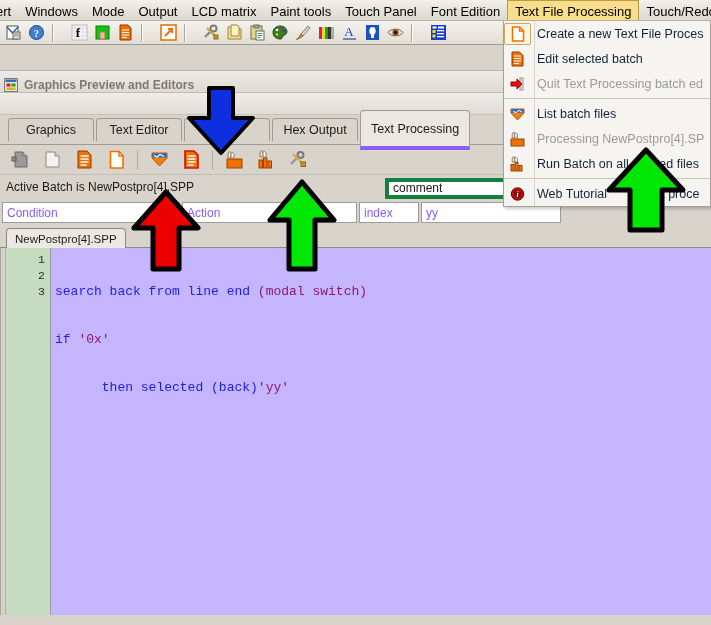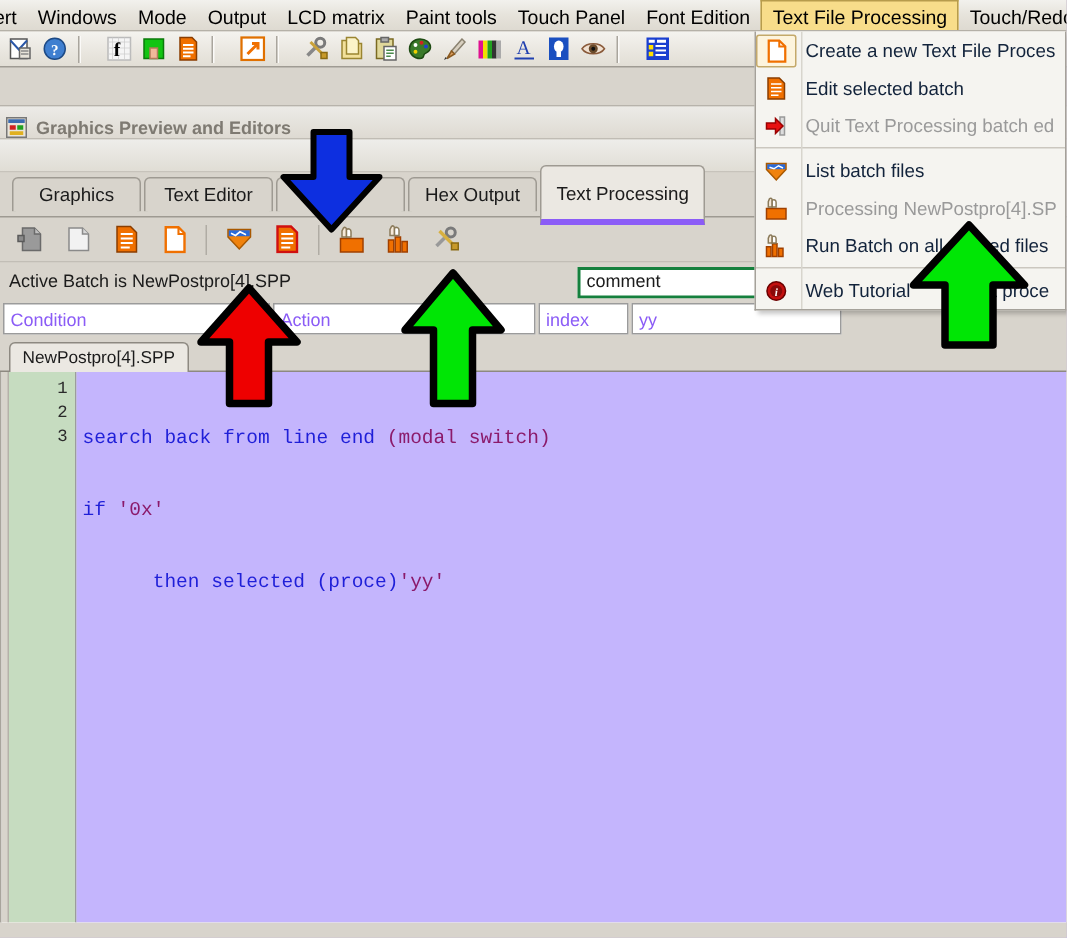--- a/index.html
+++ b/index.html
@@ -116,22 +116,22 @@
     font-size: 12px; color: #8b5cf6; display: flex; align-items: center;
     padding: 0 4px; margin-right: 2px; overflow: hidden; white-space: nowrap;
   }
   .f-cond  { width: 178px; }
   .f-act   { width: 175px; }
   .f-index { width: 60px; }
   .f-yy    { width: 140px; }
   .comment-field {
     position: absolute; left: 385px; top: 3px;
     width: 129px; height: 21px;
-    background:#fff; border:2px solid #15803d;
-    font-size:12px; color:#1b1b1b; display:flex; align-items:flex-start;
+    background:#fff; border:4px solid #15803d;
+    font-size:12px; color:#1b1b1b; display:flex; align-items:flex-end;
     padding: 0 4px; overflow:hidden; white-space:nowrap;
   }
 
   
   .filetabstrip {
     height: 22px; background: #d8d4cc; display: flex; align-items: flex-end;
     padding-left: 6px; border-bottom: 1px solid #8d8981;
   }
   .filetab {
     height: 20px; display: flex; align-items: center; padding: 0 8px;
@@ -507,21 +507,21 @@
     <div class="editor">
       <div class="edge-gutter"></div>
       <div class="gutter">
         <div>1</div>
         <div>2</div>
         <div>3</div>
       </div>
       <div class="code">
         <div><span class="kw">search back from line end </span><span class="str">(modal switch)</span></div>
         <div><span class="kw">if </span><span class="str">'0x'</span></div>
-        <div><span class="kw">      then selected </span><span class="kw">(proce)</span><span class="str">'yy'</span></div>
+        <div><span class="kw">      then selected </span><span class="kw">(back)</span><span class="str">'yy'</span></div>
       </div>
     </div>
   </div>
 
   <div class="dropdown">
     <div class="dd-gutter-line"></div>
 
     <div class="dd-item">
       <span class="dd-icon sel">
         <svg width="15" height="16" viewBox="0 0 15 16">

